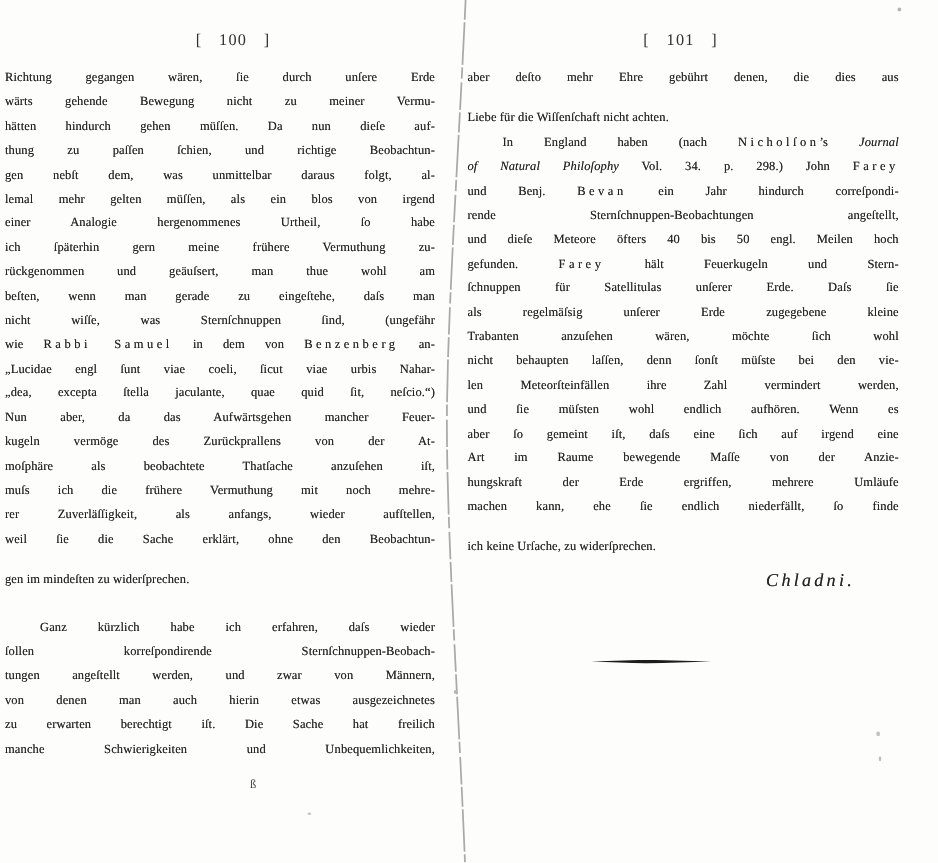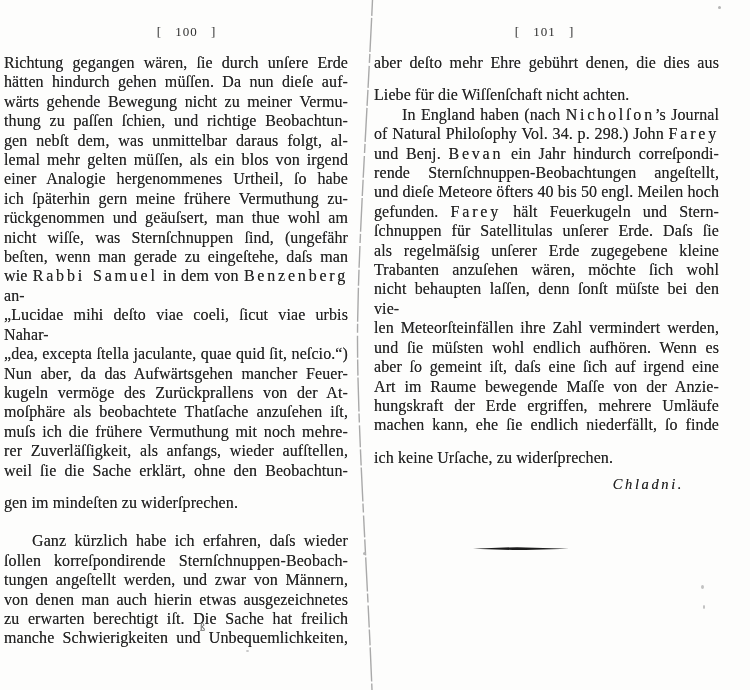--- a/index.html
+++ b/index.html
@@ -16,32 +16,32 @@
     color:var(--ink);
   }
   .page{position:absolute;top:0;height:611px;}
   .page-left{left:0;width:373px;}
   .page-right{left:357px;width:375px;}
   .page-header{
     padding-top:24px;text-align:center;
     font-size:13px;word-spacing:9px;letter-spacing:1px;color:#303030;
   }
   .text-block{
-    margin-top:13px;font-size:16px;line-height:19.4px;
+    margin-top:13px;font-size:10px;line-height:19.4px;
     letter-spacing:0.1px;
     text-shadow:0 0 0.5px rgba(40,40,40,0.65);
   }
   .page-left .text-block{padding:0 25px 0 4px;}
   .page-right .text-block{padding:0 13px 0 17px;}
   .line{text-align:justify;text-align-last:justify;white-space:normal;}
   .line.para-end{text-align-last:left;margin-top:13px;}
   .para.space-before{margin-top:19px;}
   .para.indent .line:first-child{text-indent:28px;}
   .spaced{letter-spacing:2.8px;}
-  .italic{}
+  .italic{font-style:italic;}
   .signature{
     margin-top:9px;text-align:right;padding-right:48px;
     font-style:italic;letter-spacing:2.6px;font-size:14.5px;
     text-shadow:0 0 0.5px rgba(40,40,40,0.65);
   }
   .end-rule{
     margin:54px 0 0 116px;width:96px;height:3px;
     background:var(--rule);
     clip-path:polygon(0 50%,46% 0,100% 50%,46% 100%);
   }
@@ -58,32 +58,32 @@
   .speck.s5{left:246px;top:650px;width:3px;height:2px;background:#c6c6c6;}
 </style>
 </head>
 <body>
 
 <div class="page page-left">
   <div class="page-header">[ 100 ]</div>
   <div class="text-block">
       <div class="para">
         <div class="line"><span>Richtung gegangen wären, ſie durch unſere Erde</span></div>
+        <div class="line"><span>wärts gehende Bewegung nicht zu meiner Vermu-</span></div>
         <div class="line"><span>hätten hindurch gehen müſſen.  Da nun dieſe auf-</span></div>
-        <div class="line"><span>wärts gehende Bewegung nicht zu meiner Vermu-</span></div>
         <div class="line"><span>thung zu paſſen ſchien, und richtige Beobachtun-</span></div>
         <div class="line"><span>gen nebſt dem, was unmittelbar daraus folgt, al-</span></div>
         <div class="line"><span>lemal mehr gelten müſſen, als ein blos von irgend</span></div>
         <div class="line"><span>einer Analogie hergenommenes Urtheil, ſo habe</span></div>
         <div class="line"><span>ich ſpäterhin gern meine frühere Vermuthung zu-</span></div>
         <div class="line"><span>rückgenommen und geäuſsert, man thue wohl am</span></div>
+        <div class="line"><span>beſten, wenn man gerade zu eingeſtehe, daſs man</span></div>
         <div class="line"><span>nicht wiſſe, was Sternſchnuppen ſind, (ungefähr</span></div>
-        <div class="line"><span>beſten, wenn man gerade zu eingeſtehe, daſs man</span></div>
         <div class="line"><span>wie </span><span class="spaced">Rabbi Samuel</span><span> in dem von </span><span class="spaced">Benzenberg</span><span> an-</span></div>
-        <div class="line"><span>„Lucidae mihi deſto viae coeli, ſicut viae urbis Nahar-</span></div>
+        <div class="line"><span>„Lucidae engl ſunt viae coeli, ſicut viae urbis Nahar-</span></div>
         <div class="line"><span>„dea, excepta ſtella jaculante, quae quid ſit, neſcio.“)</span></div>
         <div class="line"><span>Nun aber, da das Aufwärtsgehen mancher Feuer-</span></div>
         <div class="line"><span>kugeln vermöge des Zurückprallens von der At-</span></div>
         <div class="line"><span>moſphäre als beobachtete Thatſache anzuſehen iſt,</span></div>
         <div class="line"><span>muſs ich die frühere Vermuthung mit noch mehre-</span></div>
         <div class="line"><span>rer Zuverläſſigkeit, als anfangs, wieder aufſtellen,</span></div>
         <div class="line"><span>weil ſie die Sache erklärt, ohne den Beobachtun-</span></div>
         <div class="line para-end"><span>gen im mindeſten zu widerſprechen.</span></div>
       </div>
       <div class="para indent space-before">

